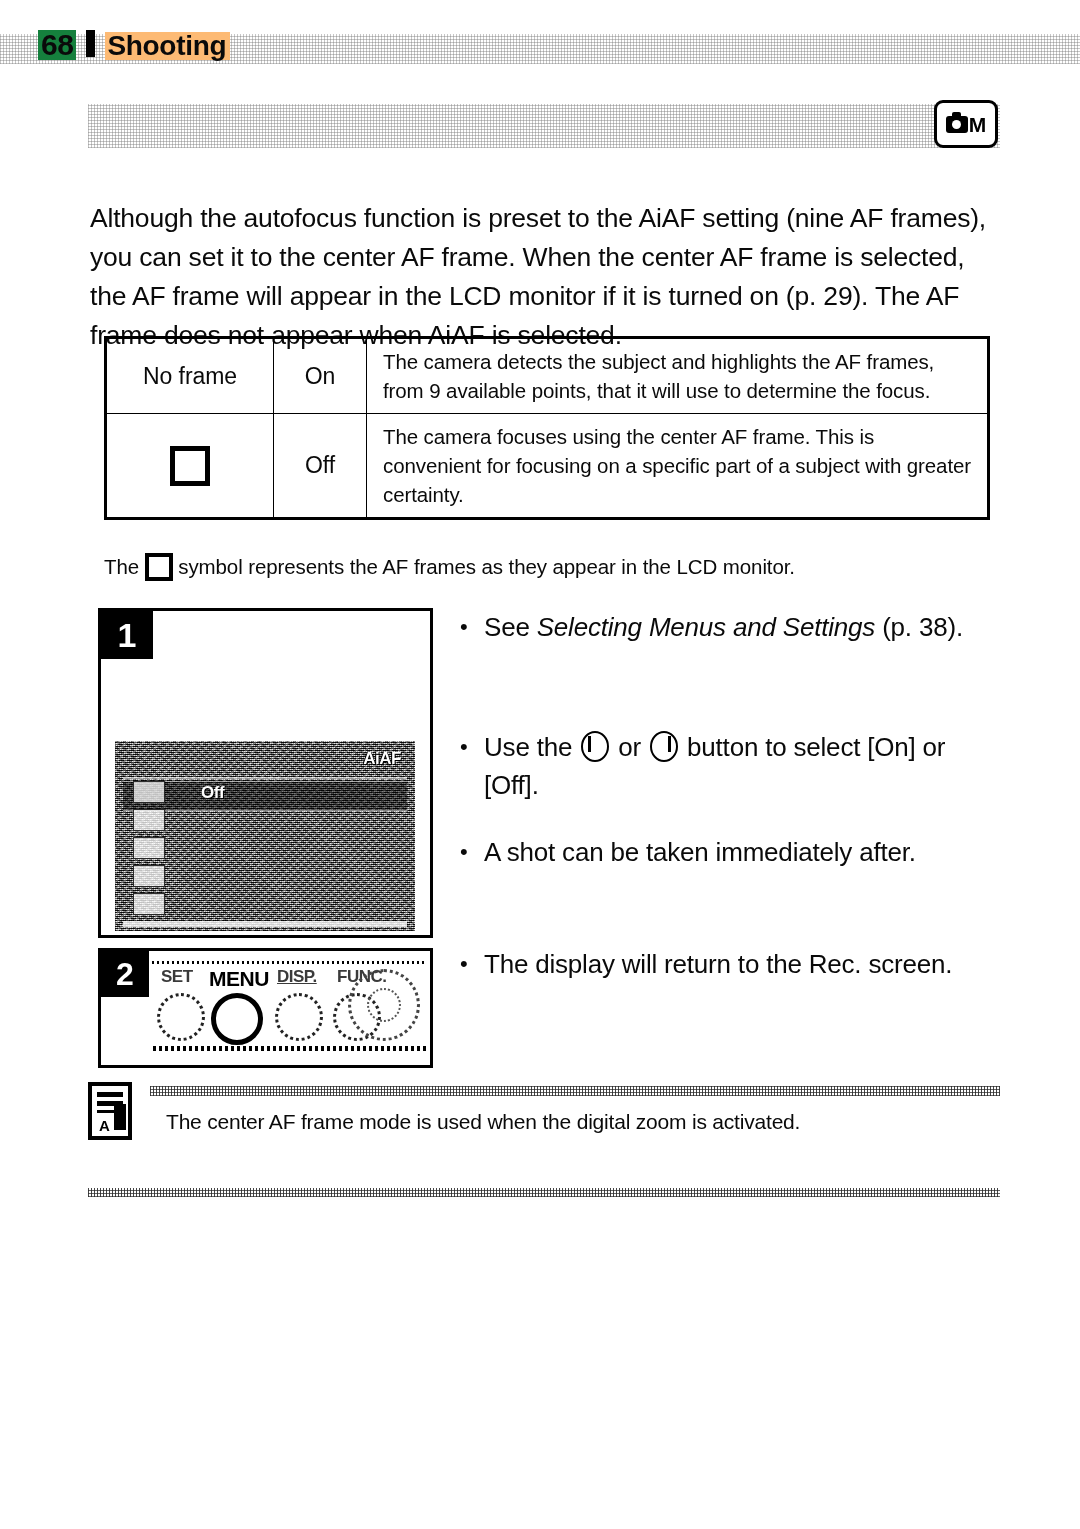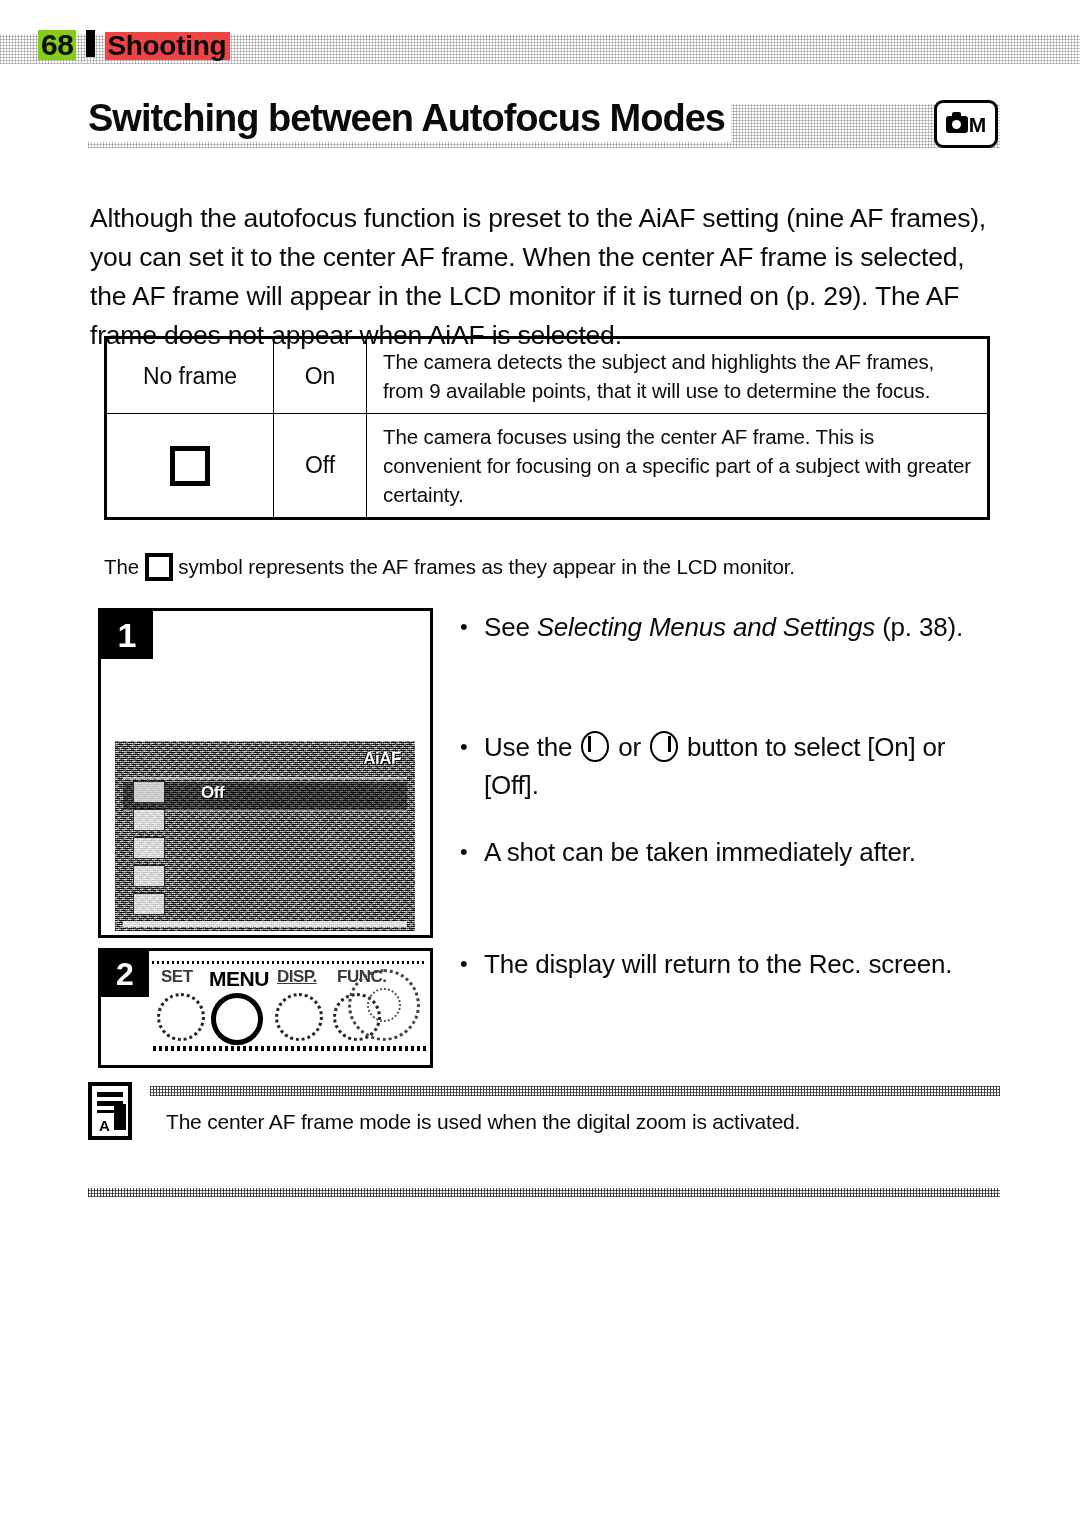--- a/index.html
+++ b/index.html
@@ -41,37 +41,37 @@
     top: 0;
     display: flex;
     align-items: baseline;
     gap: 10px;
   }
   .page-number {
     font-size: 30px;
     font-weight: bold;
     letter-spacing: -0.5px;
     line-height: 1;
-    background: #84cc16;
+    background: #15803d;
     padding: 0 3px;
   }
   .header-tick {
     display: inline-block;
     width: 9px;
     height: 27px;
     background: #000;
     position: relative;
     top: 2px;
   }
   .header-title {
     font-size: 28px;
     font-weight: bold;
     line-height: 1;
     letter-spacing: -0.3px;
-    background: #ef4444;
+    background: #fdba74;
     padding: 0 4px 0 2px;
   }
 
   
   .section-title-wrap {
     position: absolute;
     left: 88px;
     top: 96px;
     width: 912px;
     height: 56px;
@@ -591,21 +591,20 @@
   <div class="header-band"></div>
   <div class="header-inner">
     <span class="page-number">68</span>
     <span class="header-tick"></span>
     <span class="header-title">Shooting</span>
   </div>
 </div>
 
 <div class="section-title-wrap">
   <div class="title-band"></div>
-  <div class="section-title">Switching between Autofocus Modes</div>
   <div class="mode-badge">
     <span class="cam-glyph"></span>
     <span class="m-letter">M</span>
   </div>
 </div>
 
 <p class="intro">Although the autofocus function is preset to the AiAF setting (nine AF frames), you can set it to the center AF frame. When the center AF frame is selected, the AF frame will appear in the LCD monitor if it is turned on (p. 29). The AF frame does not appear when AiAF is selected.</p>
 
 <table class="af-table">
   <tbody>

